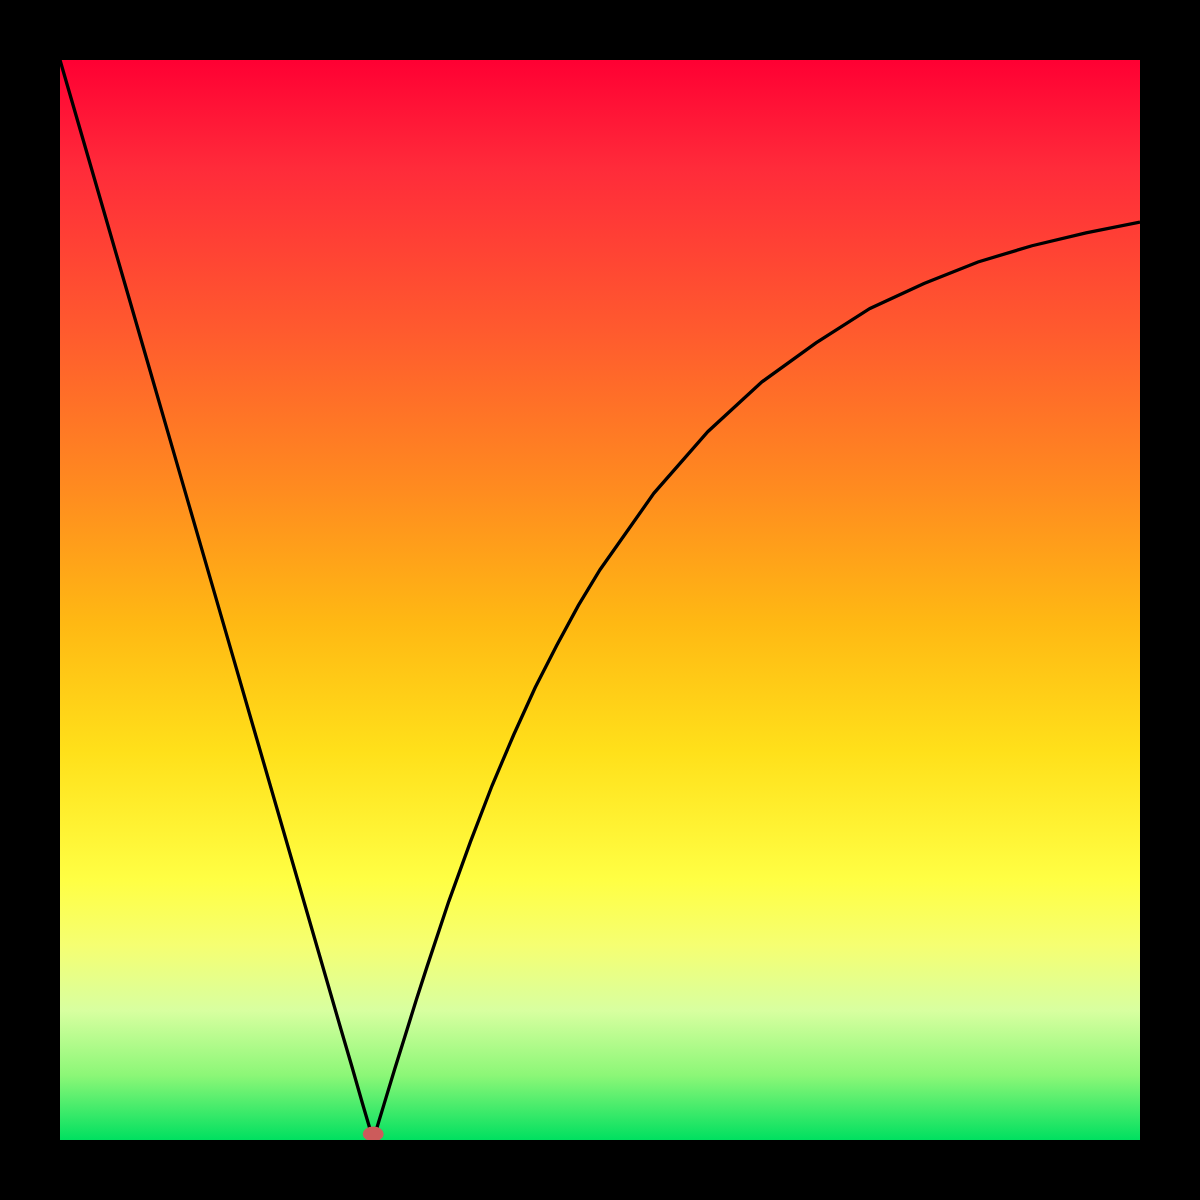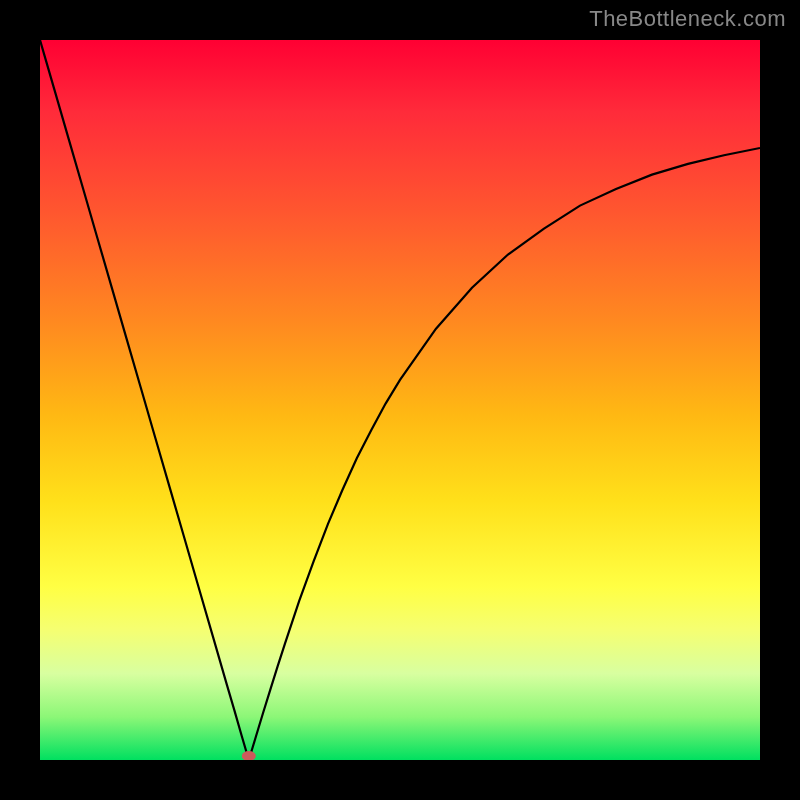--- a/index.html
+++ b/index.html
@@ -54,21 +54,20 @@
     font-size: 22px;
     font-weight: 400;
     letter-spacing: 0.5px;
   }
 </style>
 </head>
 <body>
 
 <div class="frame">
 
-  <div class="watermark">TheBottleneck.com</div>
 
   <div class="plot-area">
     <svg id="chart-svg" viewBox="0 0 720 720" preserveAspectRatio="none">
       <path id="curve-path" stroke="#000" stroke-width="2.2" fill="none" d="M0.00 0.00 L14.40 49.68 L28.80 99.36 L43.20 149.04 L57.60 198.72 L72.00 248.40 L86.40 298.08 L100.80 347.76 L115.20 397.44 L129.60 447.12 L144.00 496.80 L158.40 546.48 L172.80 596.16 L187.20 645.84 L194.40 670.32 L201.60 695.52 L208.80 720.00 L216.00 696.24 L223.20 672.48 L230.40 649.44 L237.60 626.40 L244.80 604.08 L259.20 560.88 L273.60 521.28 L288.00 483.84 L302.40 450.00 L316.80 418.32 L331.20 390.24 L345.60 363.60 L360.00 339.84 L396.00 288.72 L432.00 247.68 L468.00 214.56 L504.00 188.64 L540.00 165.60 L576.00 149.04 L612.00 134.64 L648.00 123.84 L684.00 115.20 L720.00 108.00"></path>
       <ellipse id="min-marker" rx="7" ry="5" cx="208.80" cy="716.00" fill="#cc5b5b"></ellipse>
     </svg>
   </div>
 
 </div>
 

